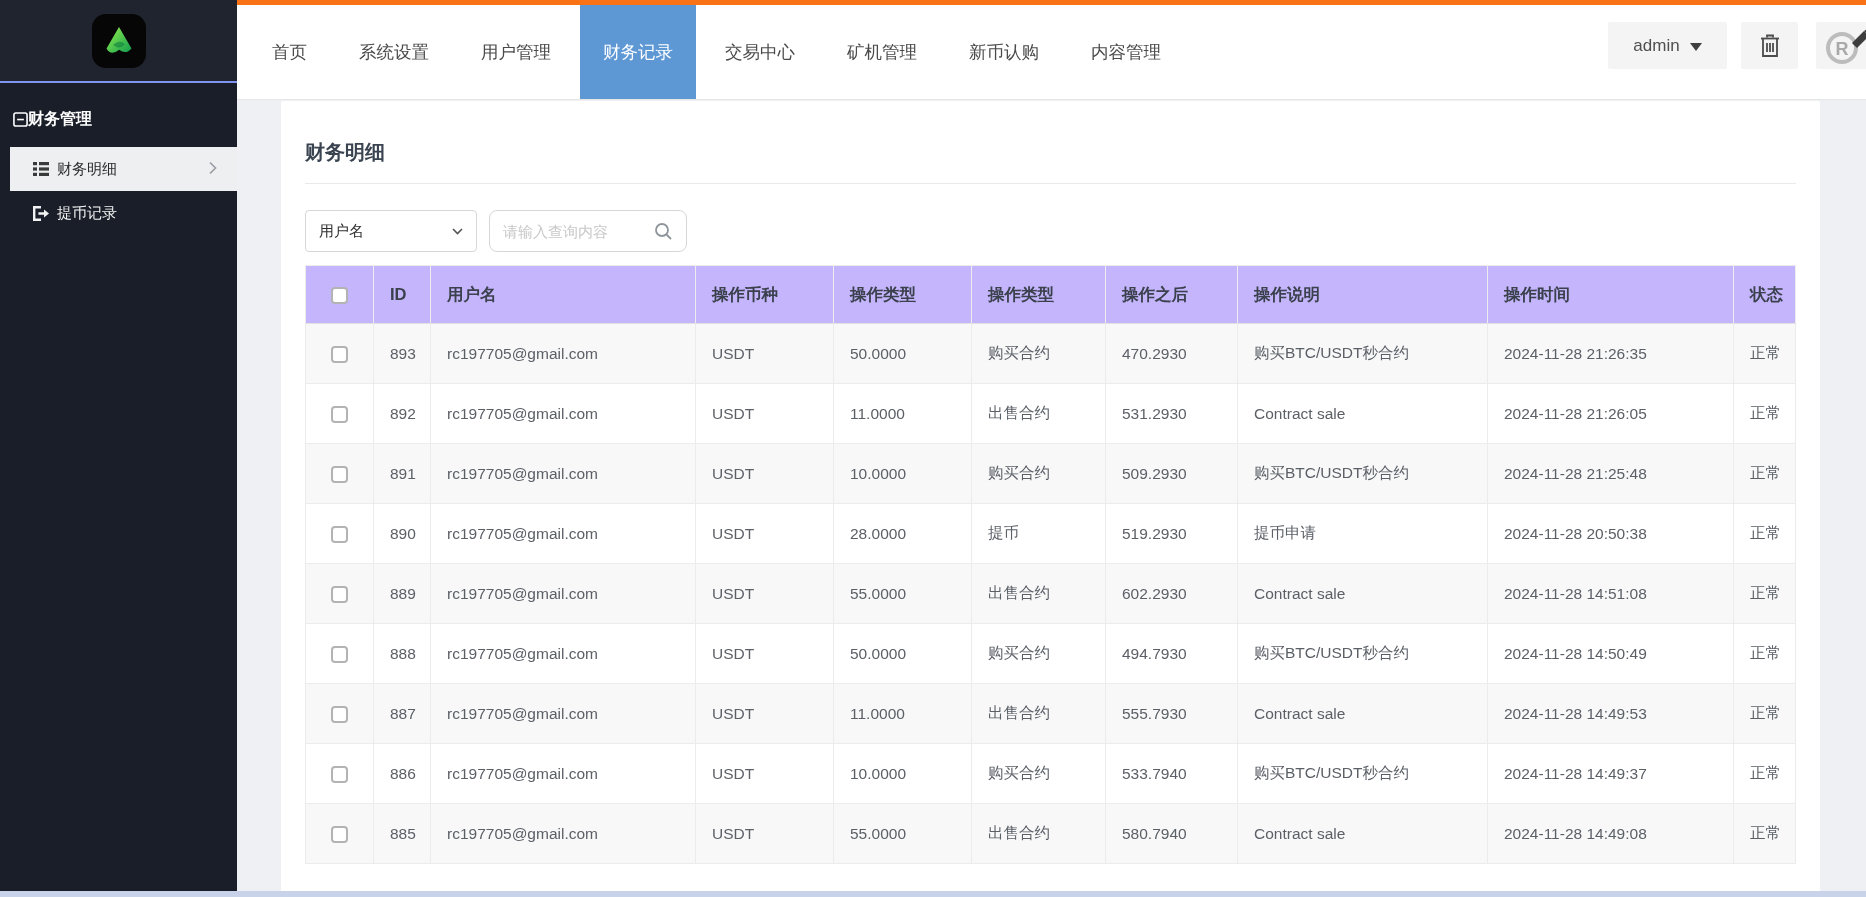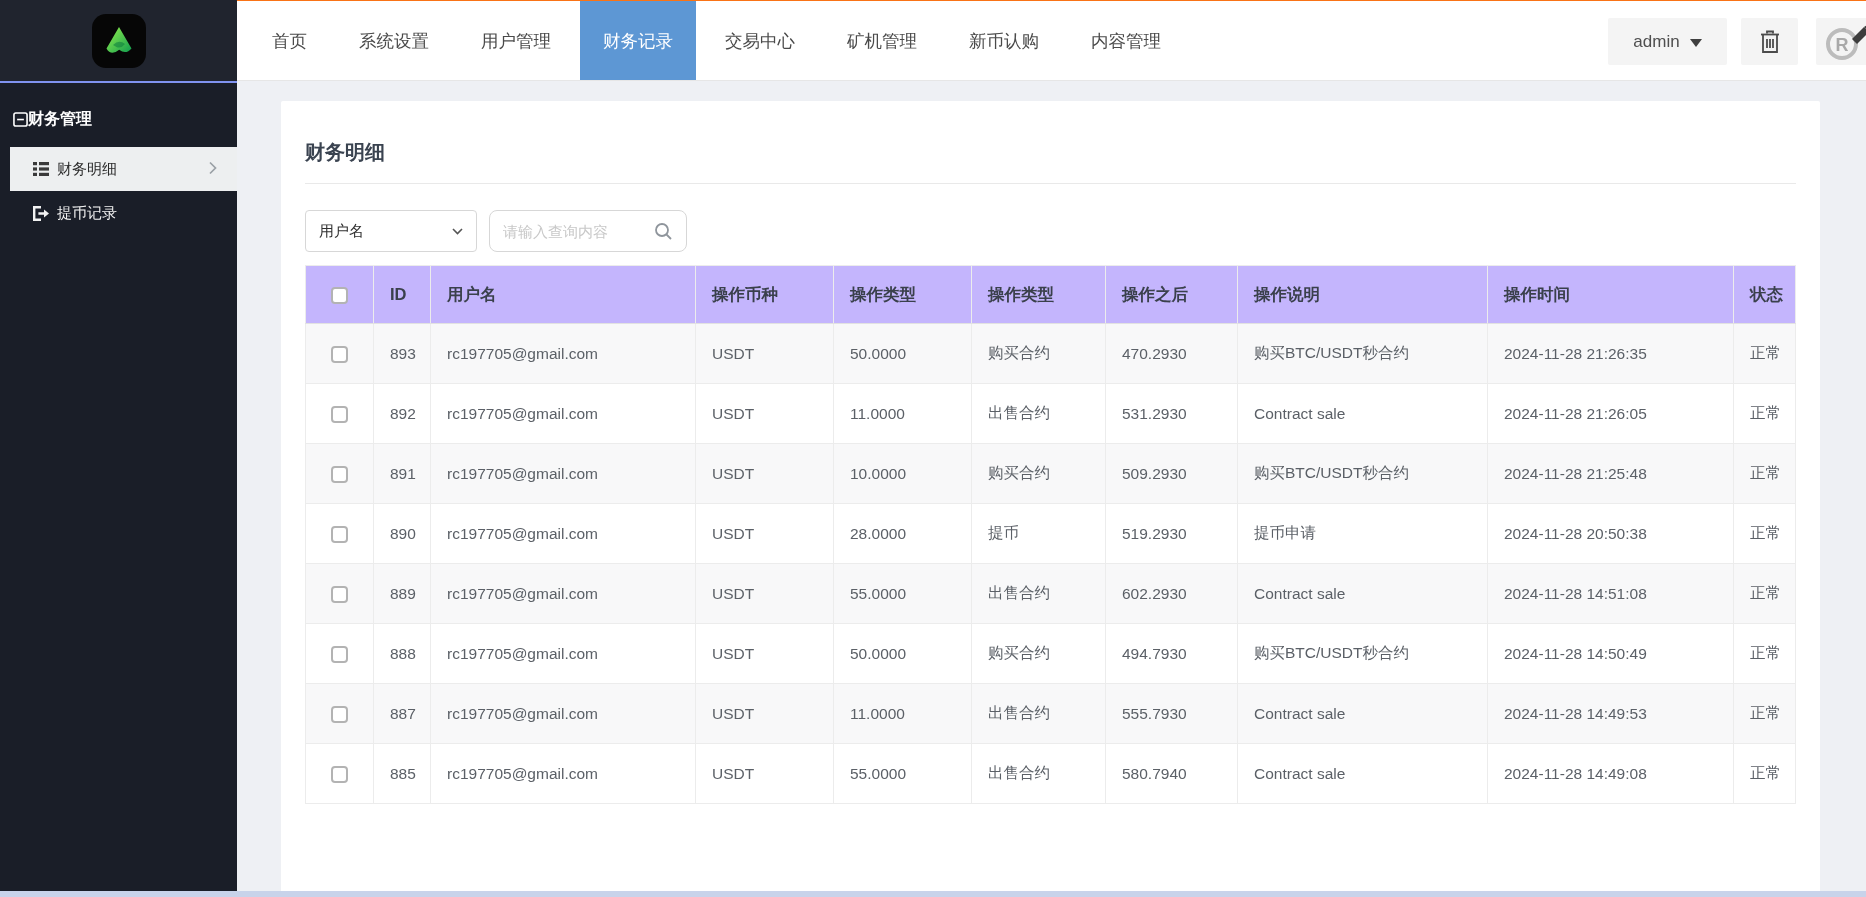--- a/index.html
+++ b/index.html
@@ -19,22 +19,22 @@
               display:flex; align-items:center; justify-content:center; }
   .side-section { display:flex; align-items:center; padding-left:13px; height:56px;
                   margin-top:8px; color:#ffffff; font-weight:bold; font-size:16px; cursor:pointer; }
   .side-item { height:44px; display:flex; align-items:center; gap:8px; color:#f2f2f2;
                font-size:15px; padding-left:33px; cursor:pointer; position:relative; }
   .side-item.active { background:#edeff0; color:#2b2b2b; margin-left:10px; padding-left:23px; }
   .side-item .chev { position:absolute; right:20px; top:50%; transform:translateY(-50%); display:none; }
   .side-item.active .chev { display:block; }
 
   
-  .navbar { position:absolute; left:237px; right:0; top:0; height:81px; background:#fff;
-            border-top:1px solid #f97316; border-bottom:1px solid #e6e6e6;
+  .navbar { position:absolute; left:237px; right:0; top:0; height:100px; background:#fff;
+            border-top:5px solid #f97316; border-bottom:1px solid #e6e6e6;
             display:flex; align-items:stretch; padding-left:12px; z-index:4; }
   .nav-item { display:flex; align-items:center; padding:0 23px; margin-right:6px;
               font-size:17.5px; color:#4a4a4a; cursor:pointer; white-space:nowrap; }
   .nav-item.active { background:#5d97d4; color:#fff; }
   .nav-btn { position:absolute; top:17px; height:47px; background:#f4f4f4; border-radius:2px;
              display:flex; align-items:center; justify-content:center; cursor:pointer; }
   .user-btn { right:139px; width:119px; gap:10px; font-size:17px; color:#4f4f4f; }
   .caret-down { width:0; height:0; border-left:6px solid transparent; border-right:6px solid transparent;
                 border-top:8px solid #3f3f3f; margin-top:2px; }
   .trash-btn { right:68px; width:57px; }
@@ -311,20 +311,32 @@
             <td>USDT</td>
             <td>11.0000</td>
             <td>出售合约</td>
             <td>555.7930</td>
             <td>Contract sale</td>
             <td>2024-11-28 14:49:53</td>
             <td>正常</td>
           </tr>
           <tr>
             <td class="c-cb"><span class="cbx"></span></td>
+            <td>886</td>
+            <td>rc197705@gmail.com</td>
+            <td>USDT</td>
+            <td>10.0000</td>
+            <td>购买合约</td>
+            <td>533.7940</td>
+            <td>购买BTC/USDT秒合约</td>
+            <td>2024-11-28 14:49:37</td>
+            <td>正常</td>
+          </tr>
+          <tr>
+            <td class="c-cb"><span class="cbx"></span></td>
             <td>885</td>
             <td>rc197705@gmail.com</td>
             <td>USDT</td>
             <td>55.0000</td>
             <td>出售合约</td>
             <td>580.7940</td>
             <td>Contract sale</td>
             <td>2024-11-28 14:49:08</td>
             <td>正常</td>
           </tr>

